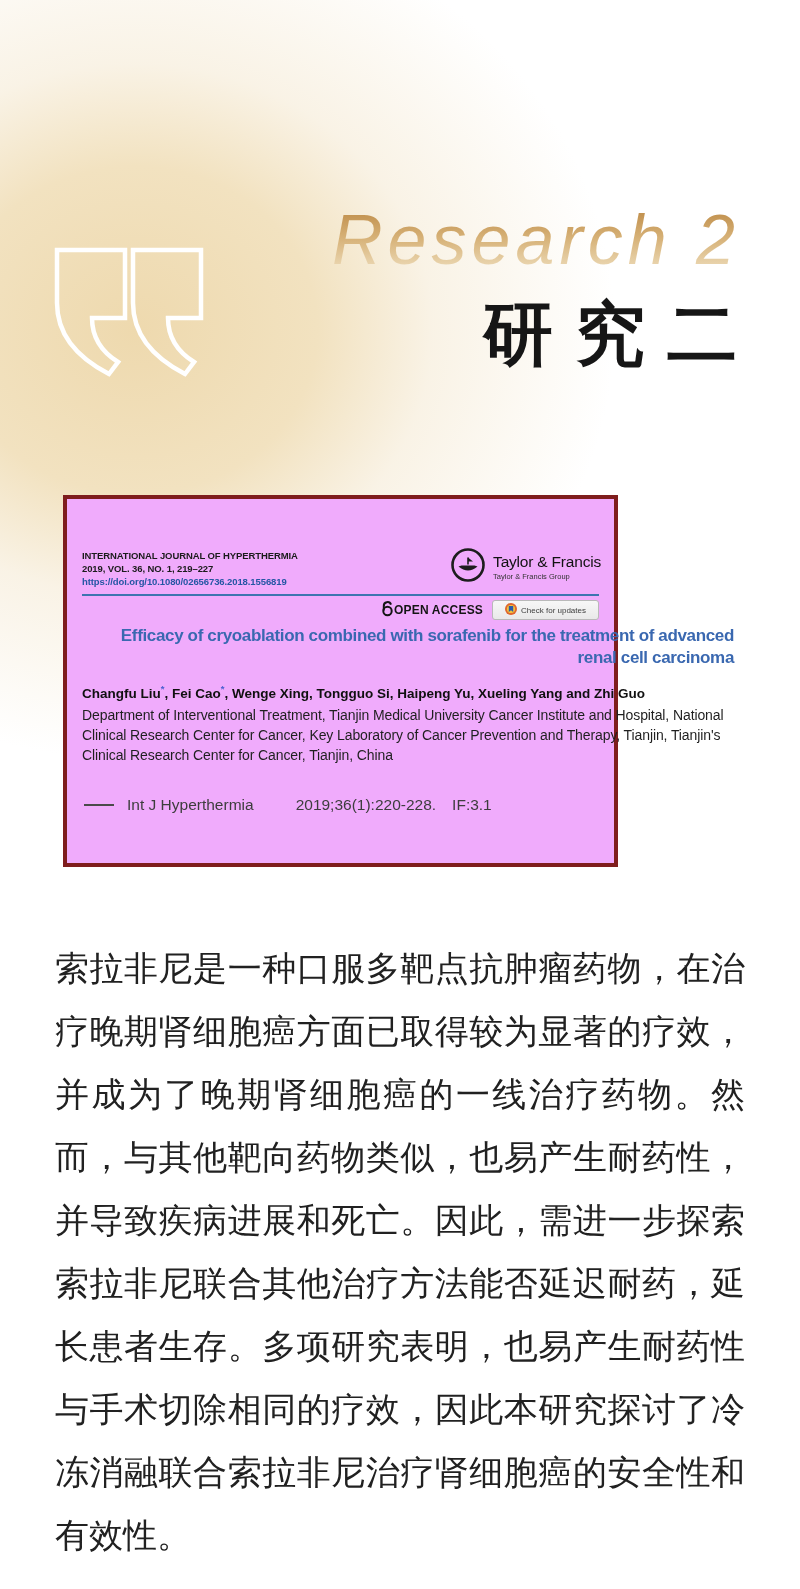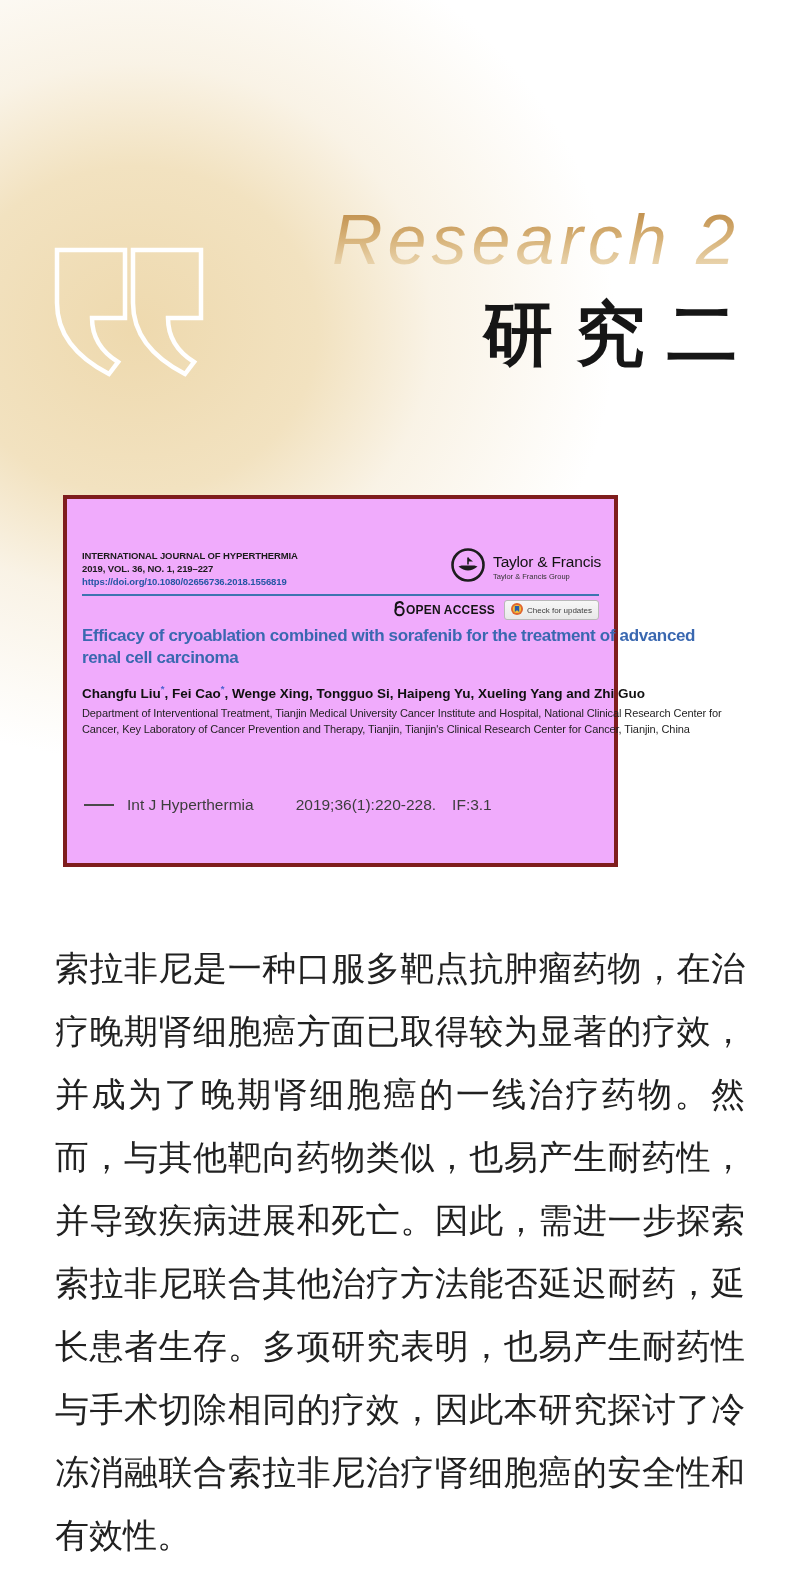--- a/index.html
+++ b/index.html
@@ -41,29 +41,29 @@
   .journal-info .doi { color:#2456a4; text-decoration:none; font-weight:bold; }
   .tf-logo { position:absolute; right:13px; top:48px; display:flex; align-items:center; gap:7px; }
   .tf-texts .tf-name { font-size:15.5px; color:#121212; letter-spacing:-0.2px; }
   .tf-texts .tf-group { font-size:7.5px; color:#333; margin-top:1px; }
   .blue-rule { position:absolute; left:15px; right:15px; top:95px; height:2px; background:#3d74b0; }
   .access-row { position:absolute; right:15px; top:101px; display:flex; align-items:center; gap:9px; }
   .open-access { display:flex; align-items:center; gap:0; font-size:12px; font-weight:bold; letter-spacing:0.2px; color:#151515; }
   .check-badge {
     display:flex; align-items:center; gap:4px; cursor:pointer;
     background:linear-gradient(#f7f7f7,#e9e9e9); border:1px solid #b9b9b9; border-radius:3px;
-    padding:2px 6px; font-size:8px; color:#3c3c3c;justify-content:space-between;
+    padding:2px 12px; font-size:8px; color:#3c3c3c;justify-content:space-between;
   }
   .paper-title {
     position:absolute; left:15px; top:126px; width:652px;
-    font-size:17px; letter-spacing:-0.35px; font-weight:bold; color:#3a68b0; line-height:1.32;
+    font-size:17px; letter-spacing:-0.35px; font-weight:bold; color:#3a68b0; line-height:1.32;text-align:right;
   }
   .authors { position:absolute; left:15px; top:184px; width:645px; font-size:13.5px; font-weight:bold; color:#101010; }
   .authors sup { color:#4a5fd0; font-size:9.5px; }
-  .affiliation { position:absolute; left:15px; top:207px; width:645px; font-size:11px; letter-spacing:-0.1px; line-height:1.42; color:#1f1f1f; }
+  .affiliation { position:absolute; left:15px; top:207px; width:645px; font-size:14px; letter-spacing:-0.1px; line-height:1.42; color:#1f1f1f; }
   .citation { position:absolute; left:17px; top:297px; display:flex; align-items:center; font-size:15.5px; color:#3d3d3d; white-space:nowrap; }
   .citation .dash { display:inline-block; width:30px; height:2px; background:#4a4a4a; margin-right:13px; }
   .citation .vol { margin-left:42px; }
   .citation .if { margin-left:16px; }
 
   
   .cn-body { position:absolute; left:55px; top:937px; width:690px; color:#212121; }
   .cn-line {
     font-size:34px; line-height:63px; height:63px;
     text-align:justify; text-align-last:justify;

